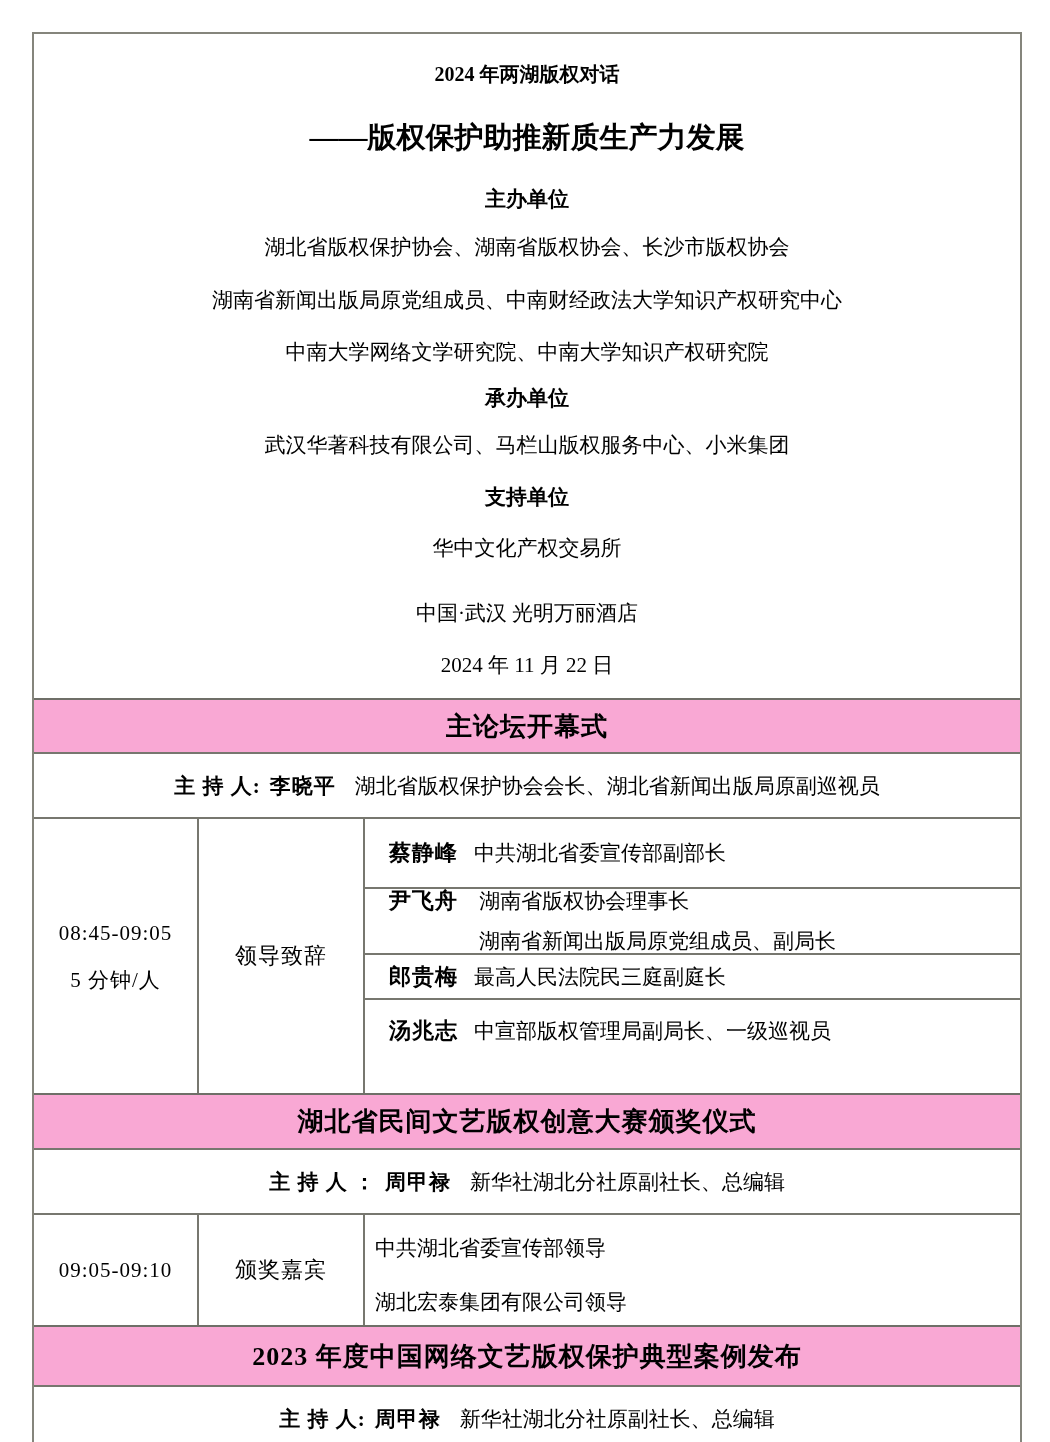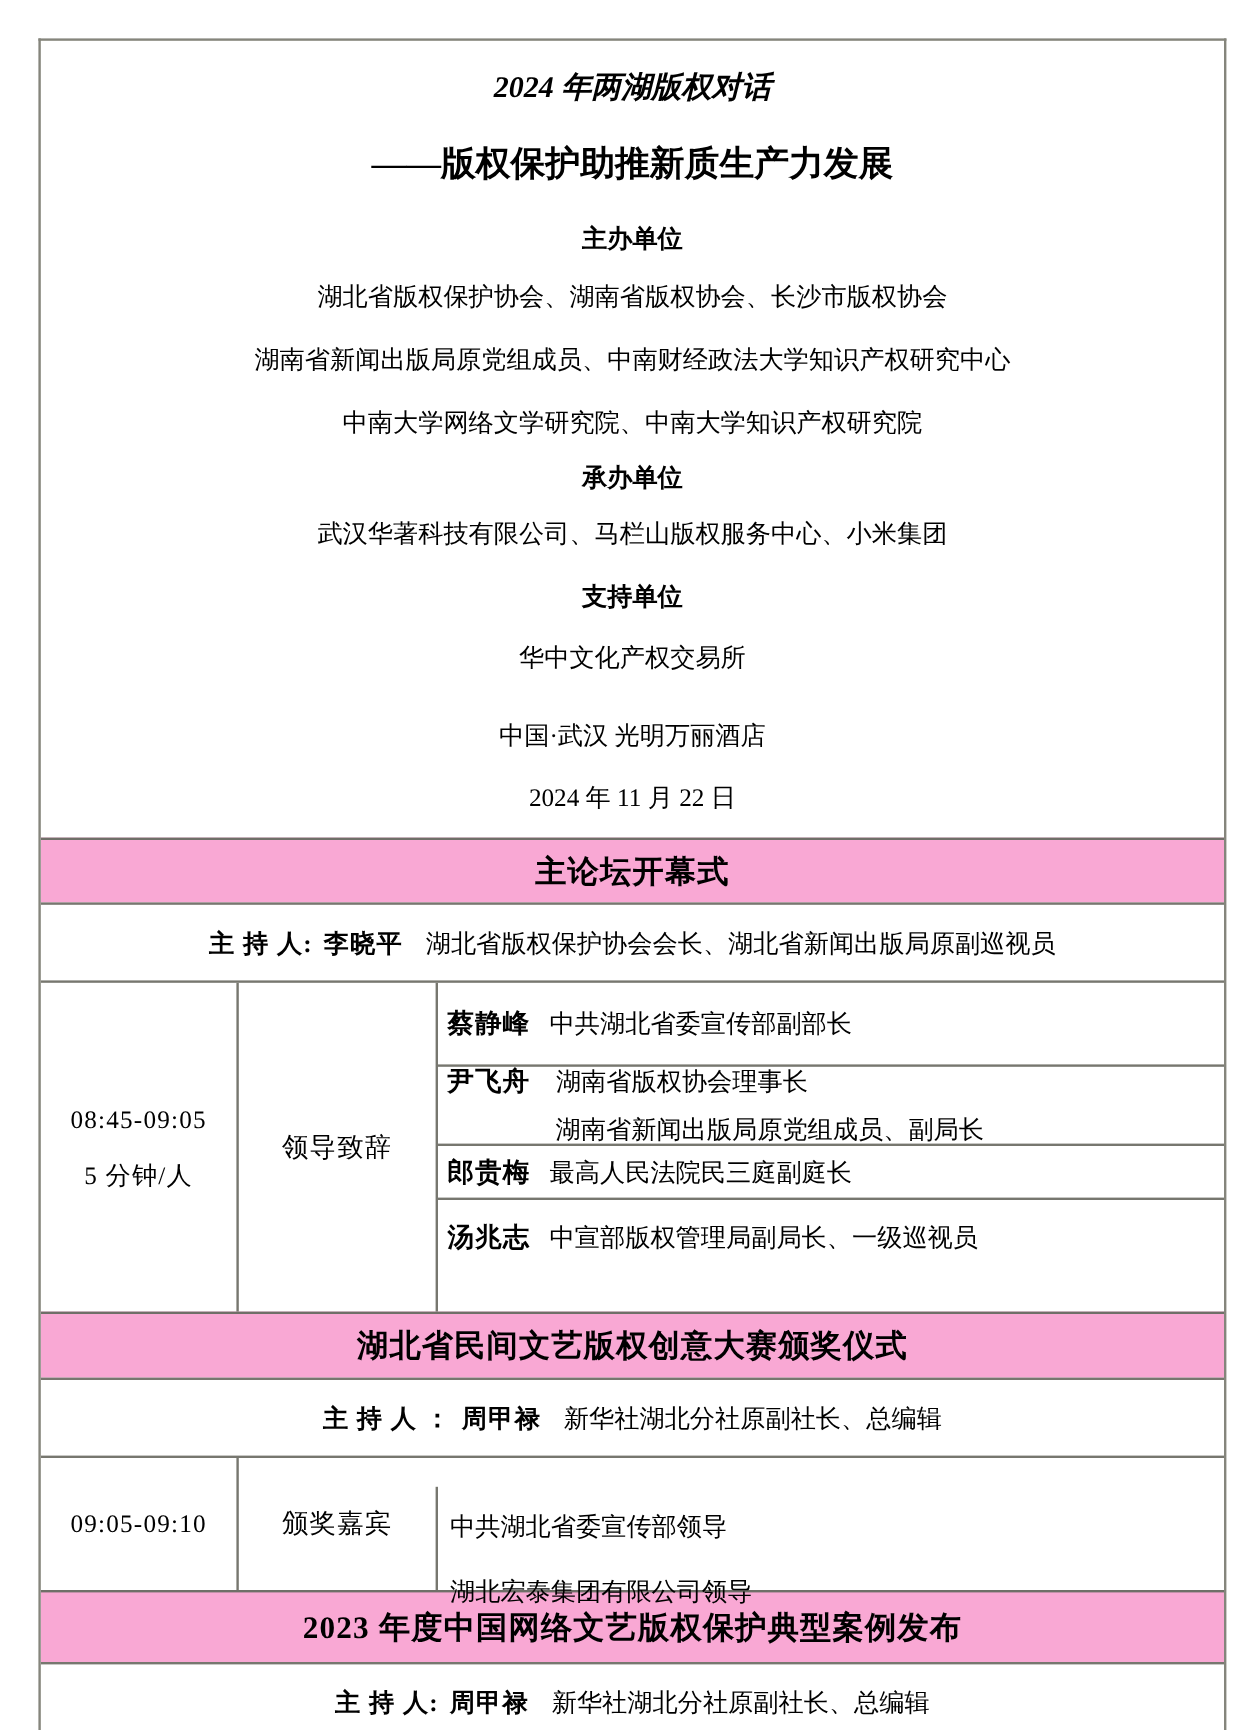--- a/index.html
+++ b/index.html
@@ -8,21 +8,21 @@
     width:1050px; height:1442px; position:relative; overflow:hidden;
     font-family:"Liberation Serif","DejaVu Serif",serif; color:#000;
   }
   .doc {
     position:absolute; left:32px; top:32px; width:990px; height:1410px;
     border:2px solid #85857c; border-bottom:none; background:#fff; overflow:hidden;
   }
   
   .sec-header { position:relative; height:664px; }
   .hline { position:absolute; left:0; right:0; text-align:center; white-space:nowrap; }
-  .title    { top:22px;  font-size:25px; line-height:36px; font-weight:bold;font-style:italic; }
+  .title    { top:22px;  font-size:20px; line-height:36px; font-weight:bold; }
   .subtitle { top:85px;  font-size:29px; line-height:36px; font-weight:bold; }
   .unit-h   { font-size:21px; line-height:28px; font-weight:bold; }
   .unit-l   { font-size:21px; line-height:28px; }
   .p151{top:151px}.p199{top:199px}.p252{top:252px}.p304{top:304px}
   .p350{top:350px}.p397{top:397px}.p449{top:449px}.p500{top:500px}
   .p565{top:565px}.p617{top:617px}
   
   .band {
     background:#f9a8d4; border-top:2px solid #6f6f68; border-bottom:2px solid #6f6f68;
     display:flex; align-items:center; justify-content:center;
@@ -47,27 +47,27 @@
   .col-time {
     width:163px; display:flex; flex-direction:column; gap:19px;
     align-items:center; justify-content:center; letter-spacing:1px; line-height:28px;
   }
   .col-role {
     width:166px; border-left:2px solid #77776f;
     display:flex; align-items:center; justify-content:center;
     font-size:22px; letter-spacing:1px; line-height:28px;
   }
   .col-main { flex:1; border-left:2px solid #77776f; }
-  .subrow { padding-left:8px; display:flex; align-items:center; line-height:28px; }
+  .subrow { padding-left:24px; display:flex; align-items:center; line-height:28px; }
   .subrow.multi { flex-direction:column; align-items:flex-start; justify-content:center; gap:12px; }
   .s1{height:68px;} .s2{height:66px; border-top:2px solid #77776f;}
   .s3{height:45px; border-top:2px solid #77776f;} .s4{height:63px; border-top:2px solid #77776f;}
   .sp-name { font-weight:bold; font-size:22px; margin-right:16px; letter-spacing:1px; white-space:nowrap; }
   .cont-line { padding-left:90px; }
-  .guest-col { padding:19px 0 0 10px; line-height:28px;margin-top:24px; }
+  .guest-col { padding:19px 0 0 10px; line-height:28px; }
   .guest-line + .guest-line { margin-top:26px; }
 </style>
 </head>
 <body>
 
 <div class="doc">
 
   <div class="sec-header">
     <div class="hline title">2024 年两湖版权对话</div>
     <div class="hline subtitle">——版权保护助推新质生产力发展</div>

